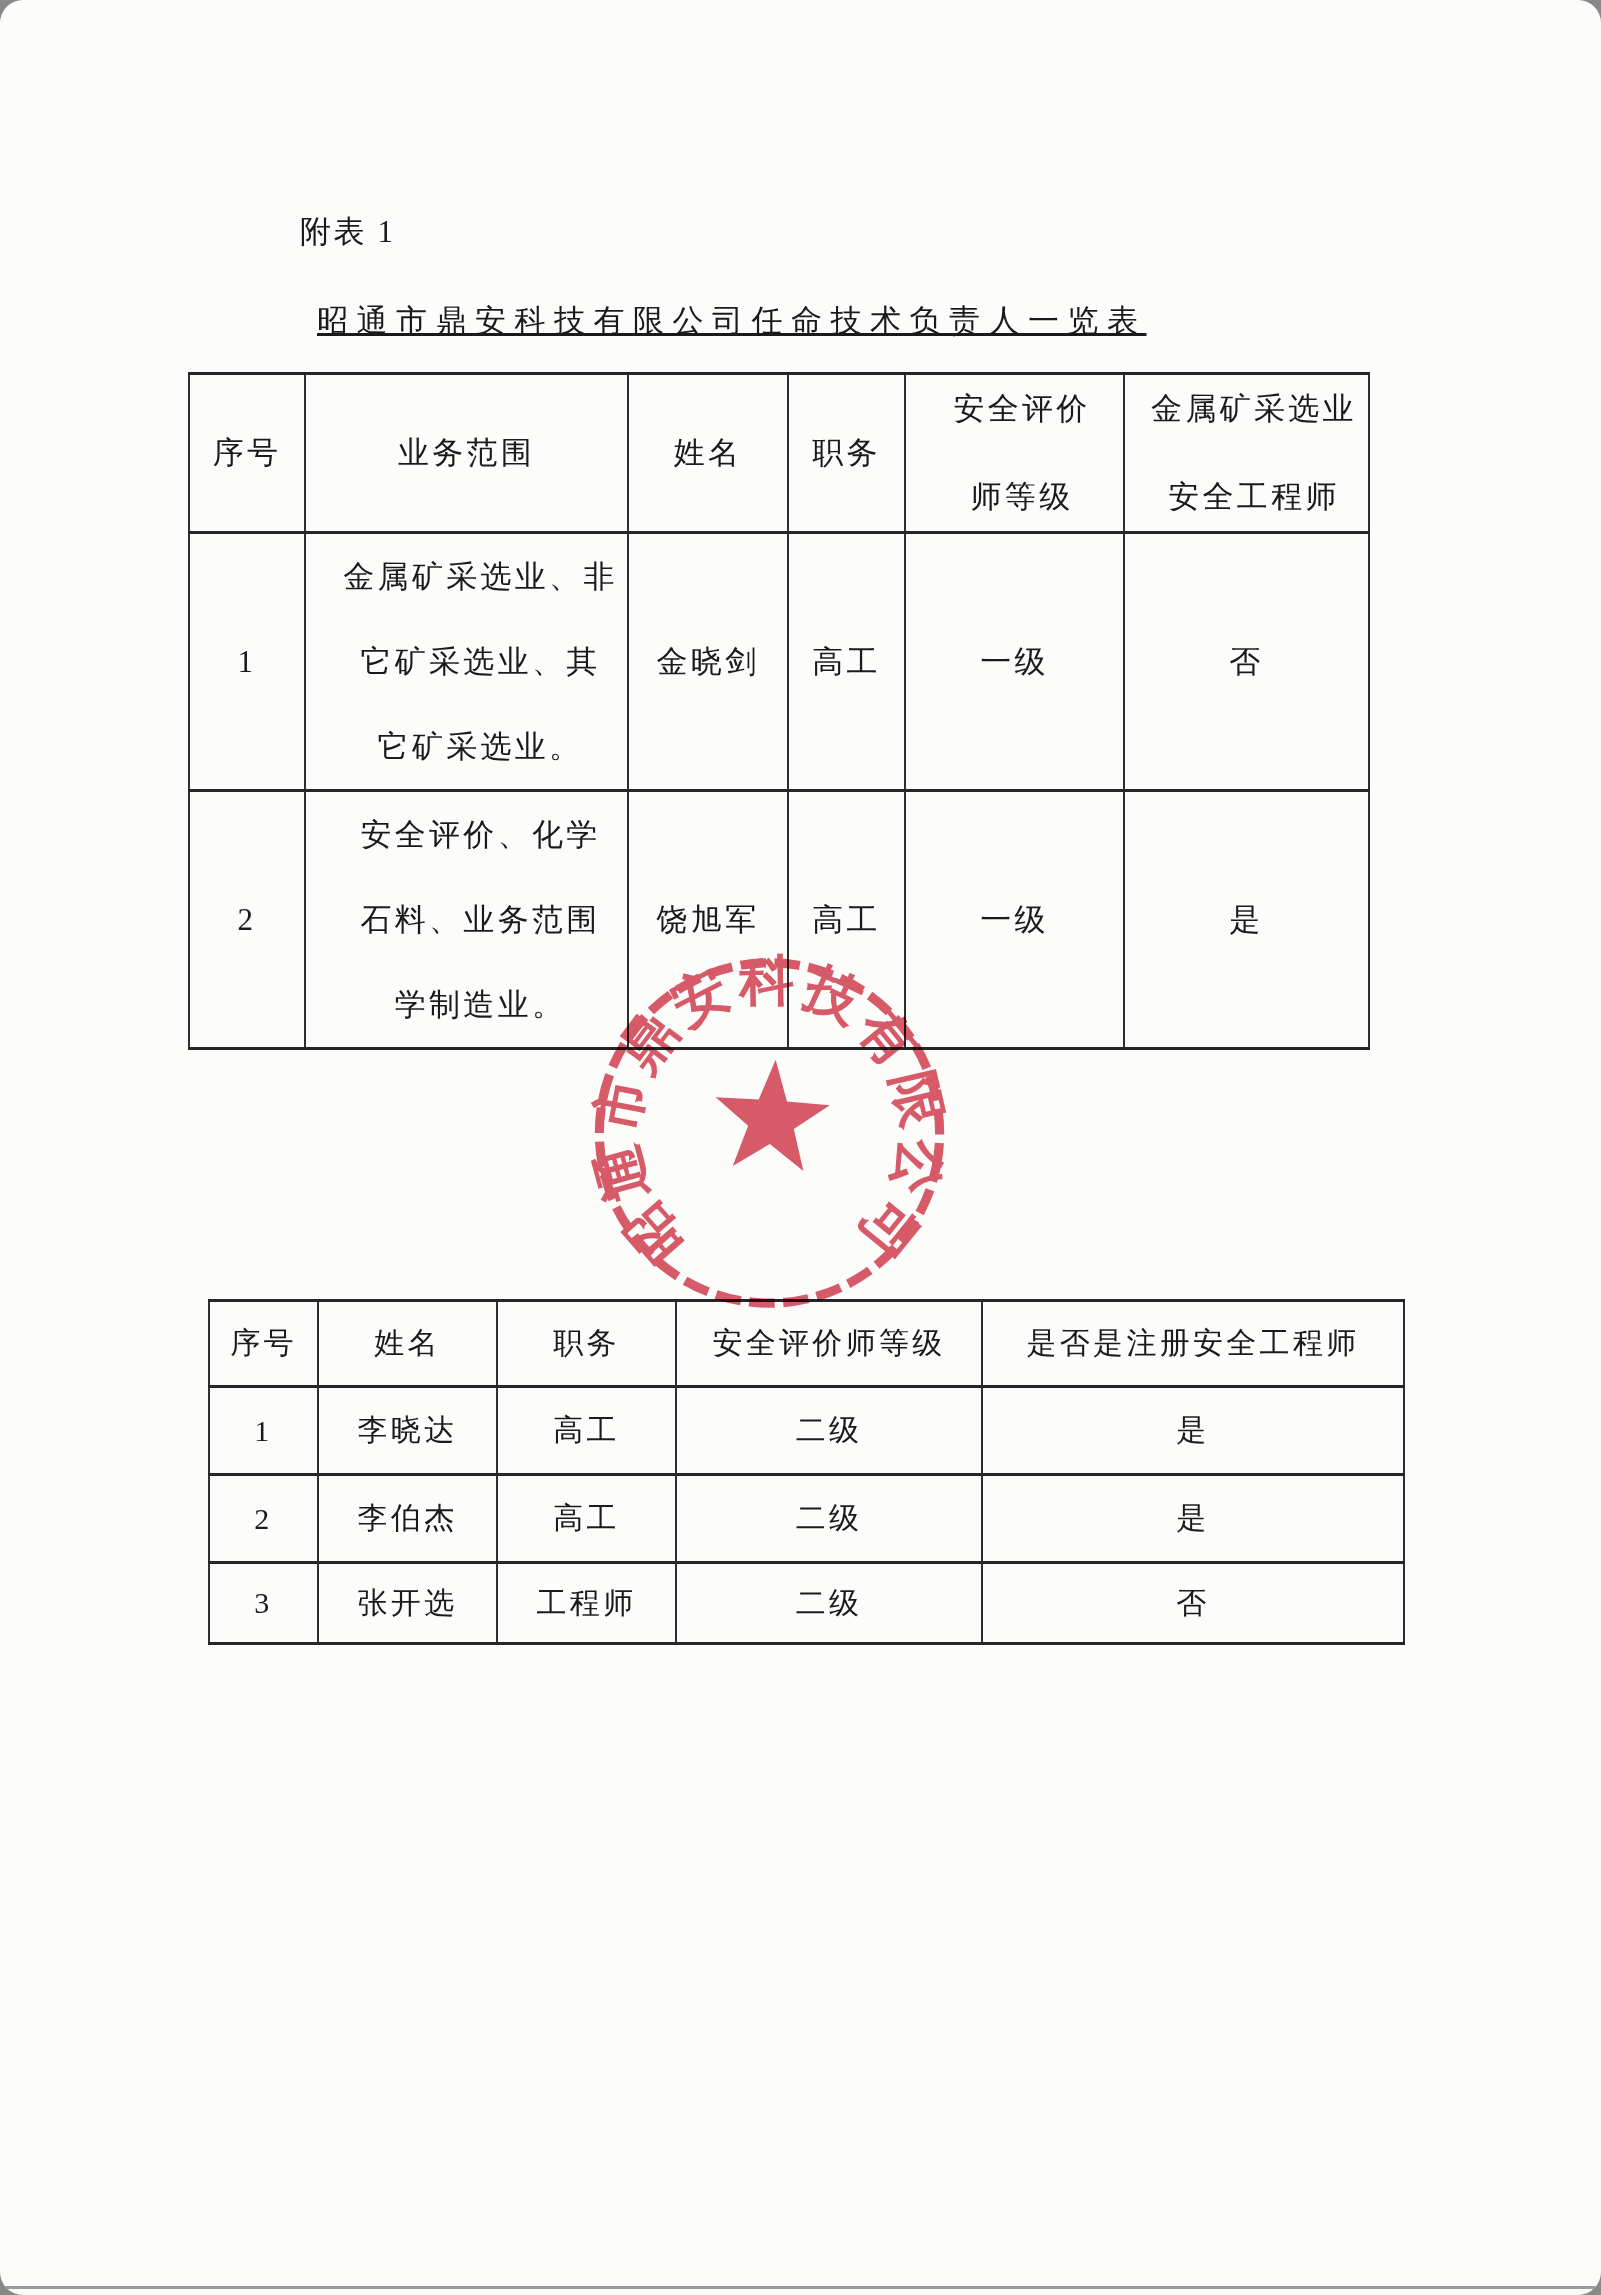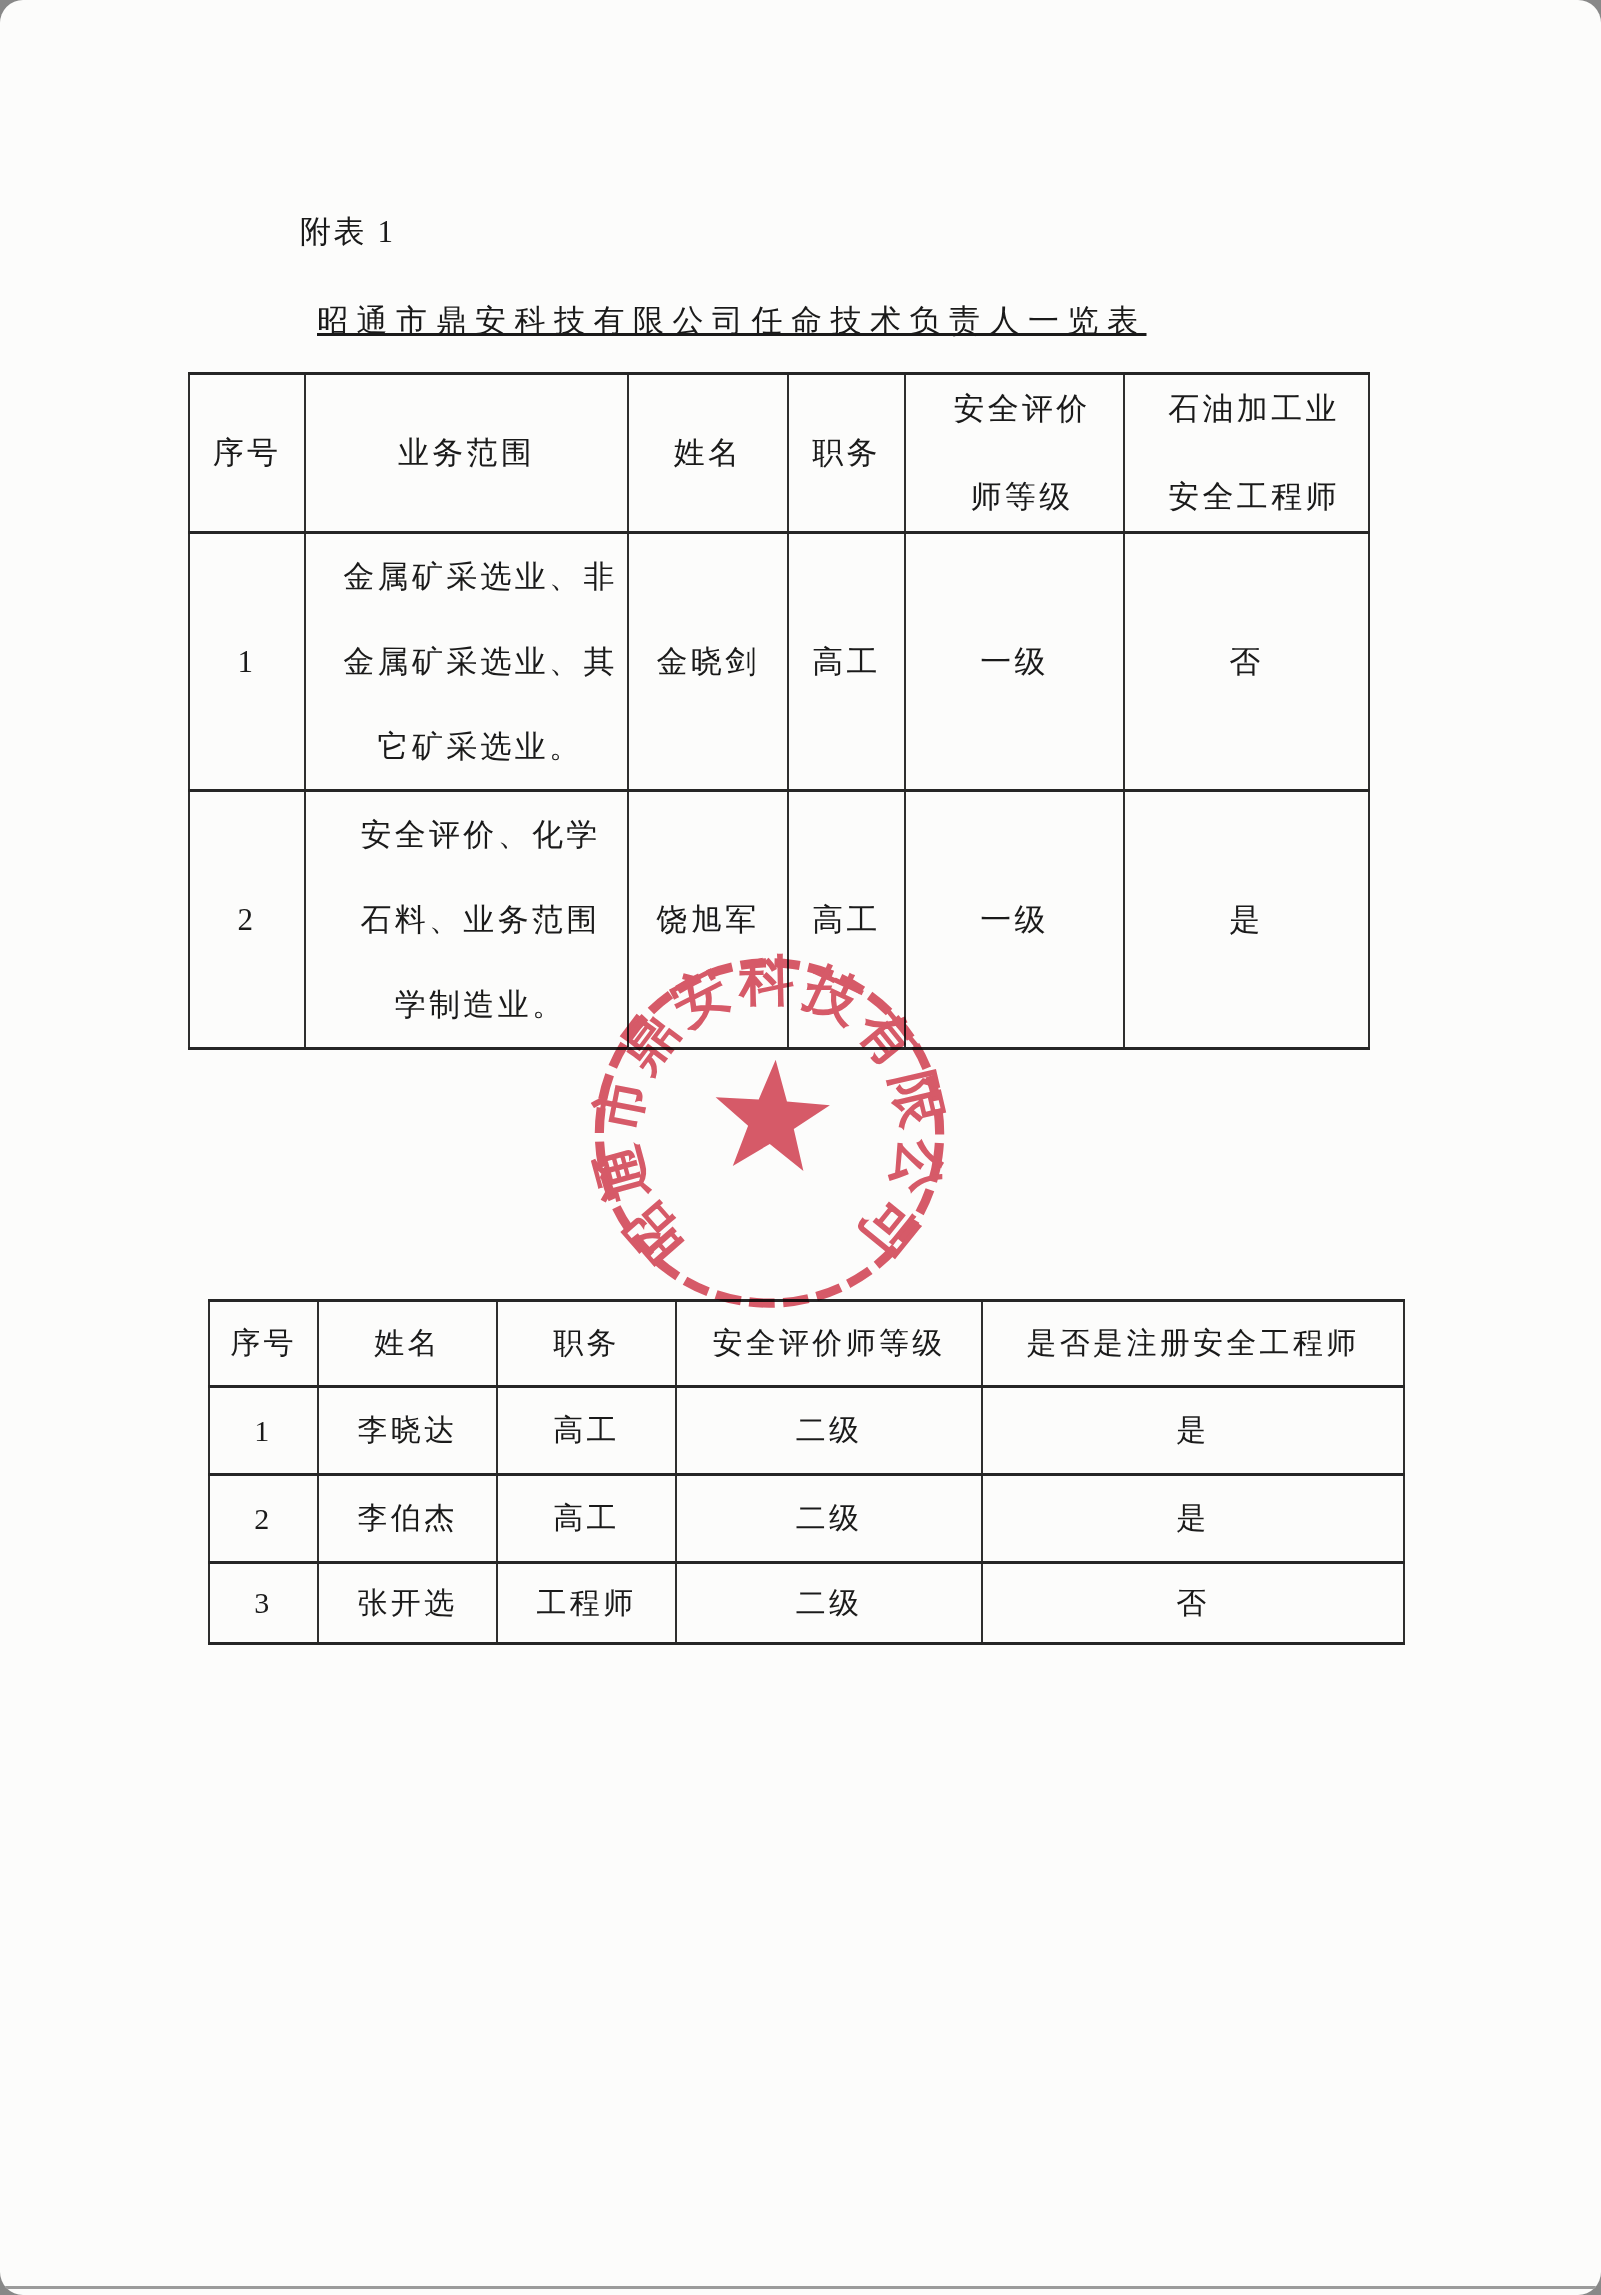--- a/index.html
+++ b/index.html
@@ -81,31 +81,31 @@
       <td>姓名</td>
       <td>职务</td>
       <td>
         <div class="twoline">
               <div>安全评价</div>
               <div>师等级</div>
             </div>
       </td>
       <td>
         <div class="twoline">
-              <div>石油加工业</div>
+              <div>金属矿采选业</div>
               <div>安全工程师</div>
             </div>
       </td>
     </tr>
     <tr class="r1">
       <td>1</td>
       <td>
         <div class="scopelines">
               <div>金属矿采选业、非</div>
-              <div>金属矿采选业、其</div>
+              <div>它矿采选业、其</div>
               <div>它矿采选业。</div>
             </div>
       </td>
       <td>金晓剑</td>
       <td>高工</td>
       <td>一级</td>
       <td>否</td>
     </tr>
     <tr class="r2">
       <td>2</td>

